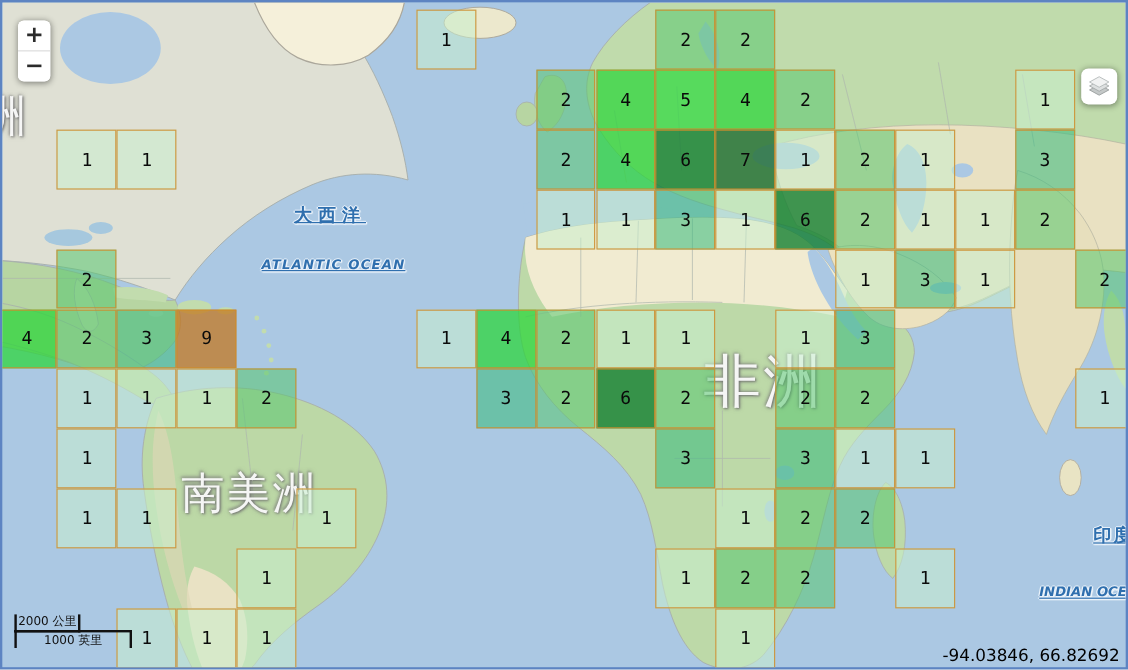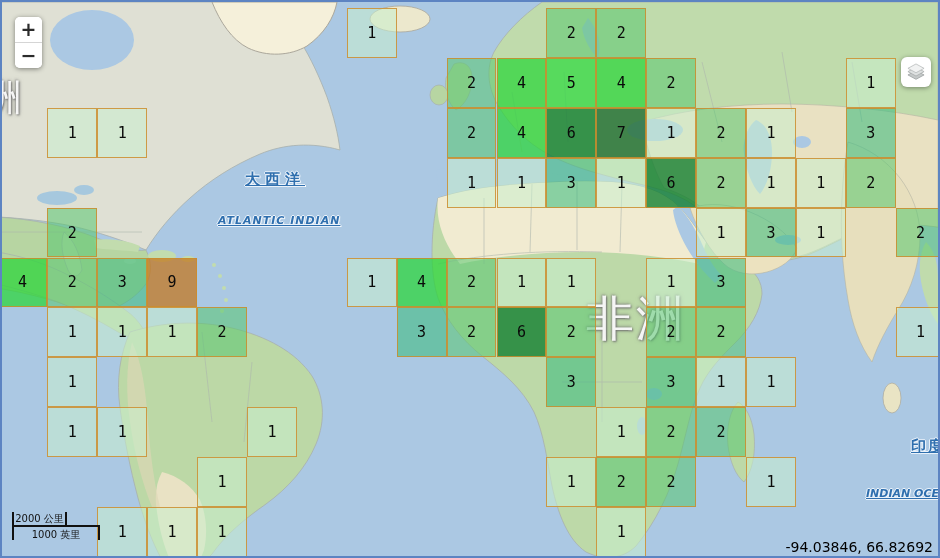--- a/index.html
+++ b/index.html
@@ -70,21 +70,21 @@
   .scale-line{
     box-sizing:border-box;
     text-align:center;white-space:nowrap;
     overflow:hidden;
   }
   .scale-metric{
     width:55px;height:15px;line-height:13px;
     border:2px solid #111;border-top:none;
   }
   .scale-imperial{
-    width:88px;height:15px;line-height:16px;
+    width:98px;height:15px;line-height:16px;
     border:2px solid #111;border-bottom:none;
     margin-top:-2px;
   }
 
   .coords{
     position:absolute;right:5px;bottom:1px;
     font-size:14px;color:#000;
     white-space:nowrap;
   }
 </style>
@@ -199,22 +199,23 @@
         <path d="M510,90 L520,150"></path>
         <path d="M562,70 L566,140"></path>
       <path d="M200,330 L210,420"></path>
         <path d="M250,360 L242,440"></path>
     </g>
   </svg>
 
   <div class="layer" id="labels-layer">
       <span class="continent-label" style="left: -16px; top: 78px; font-size: 36px;">洲</span>
       <span class="continent-label" style="left: 584px; top: 292px; font-size: 48px; letter-spacing: 2px; text-align: center;">非洲</span>
+      <span class="continent-label" style="left: 149px; top: 392px; font-size: 36px; letter-spacing: 2px;">南美洲</span>
       <span class="ocean-label" style="left: 243px; top: 170px; font-size: 15px; letter-spacing: 5px;">大西洋</span>
-      <span class="ocean-label italic" style="left: 216px; top: 213px; font-size: 11px; letter-spacing: 1px;">ATLANTIC INDIAN</span>
+      <span class="ocean-label italic" style="left: 216px; top: 213px; font-size: 11px; letter-spacing: 1px;">ATLANTIC OCEAN</span>
       <span class="ocean-label" style="left: 909px; top: 437px; font-size: 15px; letter-spacing: 2px;">印度</span>
       <span class="ocean-label italic" style="left: 864px; top: 486px; font-size: 11px;">INDIAN OCEAN</span>
     </div>
 
   <div class="layer" id="grid-layer">
       <div class="cell" style="left: 344.8px; top: 6px; width: 49.9px; height: 49.9px; background: rgba(200, 238, 206, 0.55); border: 1px solid rgba(205, 140, 45, 0.85);">1</div>
       <div class="cell" style="left: 544.4px; top: 6px; width: 49.9px; height: 49.9px; background: rgba(88, 198, 112, 0.55); border: 1px solid rgba(205, 140, 45, 0.85);">2</div>
       <div class="cell" style="left: 594.3px; top: 6px; width: 49.9px; height: 49.9px; background: rgba(88, 198, 112, 0.55); border: 1px solid rgba(205, 140, 45, 0.85);">2</div>
       <div class="cell" style="left: 444.6px; top: 55.9px; width: 49.9px; height: 49.9px; background: rgba(88, 198, 112, 0.55); border: 1px solid rgba(205, 140, 45, 0.85);">2</div>
       <div class="cell" style="left: 494.5px; top: 55.9px; width: 49.9px; height: 49.9px; background: rgba(40, 213, 56, 0.72); border: 1px solid rgba(205, 140, 45, 0.85);">4</div>

